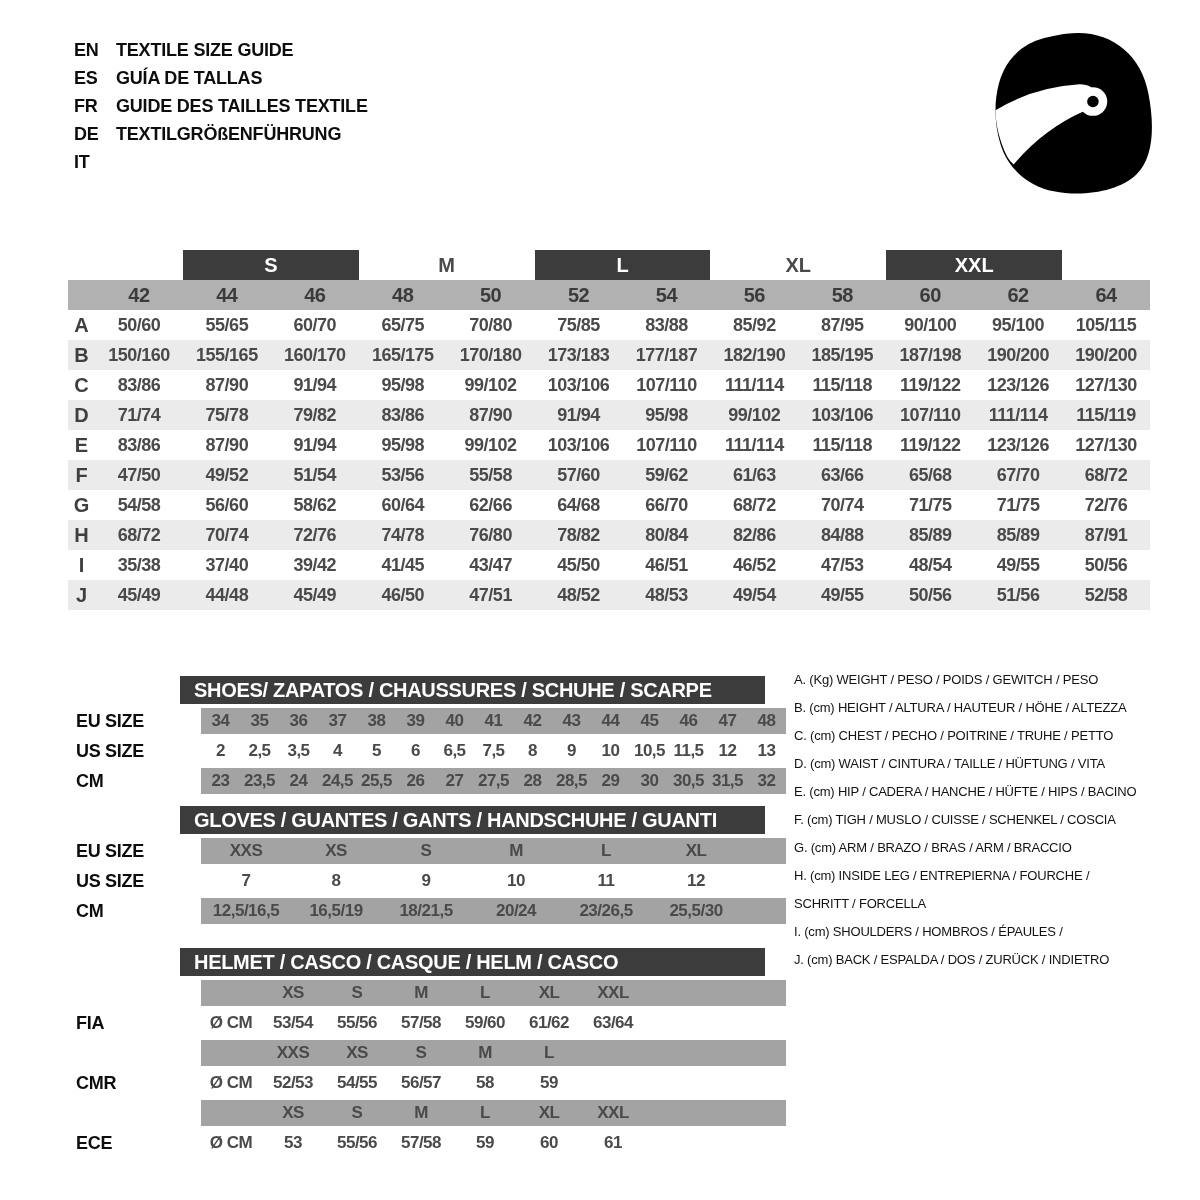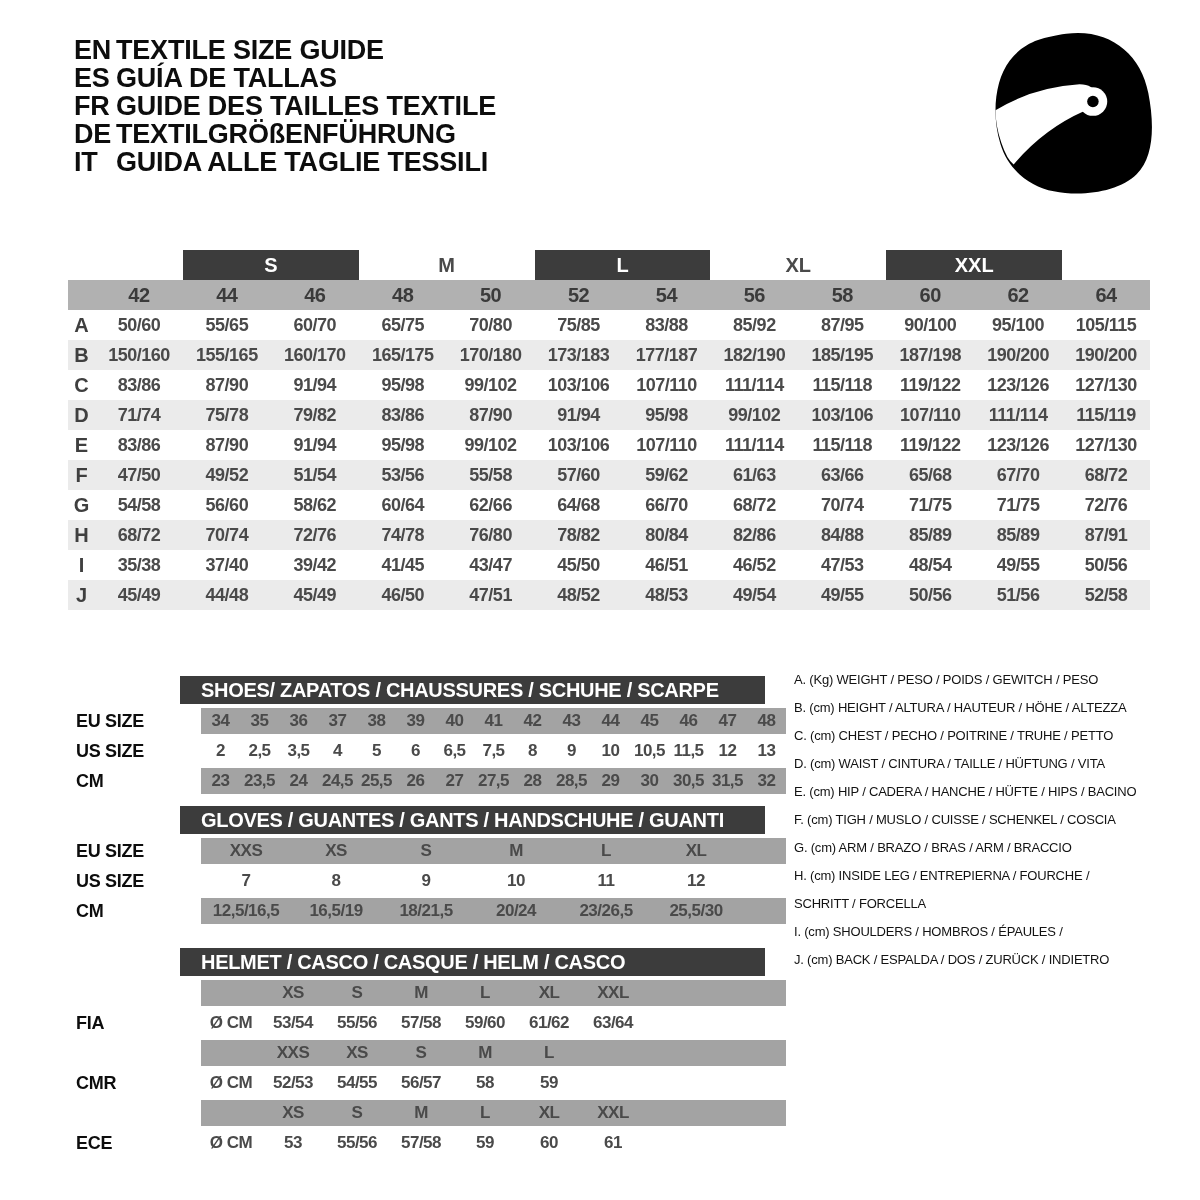--- a/index.html
+++ b/index.html
@@ -4,21 +4,21 @@
 <style>
   html,body { margin:0; padding:0; background:#fff; }
   .page {
     position:relative; width:1200px; height:1200px; background:#ffffff;
     font-family:"Liberation Sans", sans-serif; overflow:hidden;
   }
 
   
   .lang { position:absolute; left:74px; top:36px; }
   .lang-row { display:flex; height:28px; align-items:center; font-weight:bold;
-              font-size:27px; color:#0d0d0d; letter-spacing:-0.2px; }
+              font-size:18px; color:#0d0d0d; letter-spacing:-0.2px; }
   .lang-code { width:42px; flex:0 0 42px; }
 
   
   .helmet-wrap { position:absolute; left:984px; top:28px; }
 
   
   .sizetable { position:absolute; left:68px; top:250px; width:1082px; }
   .group-row { position:relative; height:30px; }
   .group-box, .group-label {
     position:absolute; top:0; height:30px; display:flex; align-items:center;
@@ -34,21 +34,21 @@
   .mrow { display:grid; grid-template-columns:27px repeat(12,1fr); height:30px; align-items:center; }
   .mrow.striped { background:#ebebeb; }
   .letter-cell { text-align:center; font-weight:bold; font-size:20px; color:#3f3f3f; }
   .val-cell { text-align:center; font-weight:bold; font-size:18px; color:#4a4a4a; letter-spacing:-0.5px; }
 
   
   .section { position:absolute; left:68px; width:720px; }
   .sec-header {
     margin-left:112px; width:585px; height:28px; background:#3c3c3c; color:#ffffff;
     font-weight:bold; font-size:20px; display:flex; align-items:center;
-    padding-left:21px; box-sizing:border-box; letter-spacing:-0.3px;
+    padding-left:14px; box-sizing:border-box; letter-spacing:-0.3px;
   }
   .sec-row { display:flex; height:26px; margin-top:4px;gap:21px; }
   .sec-label {
     width:112px; flex:0 0 112px; font-weight:bold; font-size:18px; color:#0d0d0d;
     display:flex; align-items:center; padding-left:8px; box-sizing:border-box;
     letter-spacing:-0.3px;
   }
   .sec-table { width:585px; box-sizing:border-box; display:grid; align-items:center; }
   .striped-bg { background:#a3a3a3; }
   .sec-cell { text-align:center; font-weight:bold; font-size:17px; color:#4a4a4a; letter-spacing:-0.5px; }
@@ -78,21 +78,20 @@
       <div class="lang-row">
         <span class="lang-code">FR</span>
         <span class="lang-label">GUIDE DES TAILLES TEXTILE</span>
       </div>
       <div class="lang-row">
         <span class="lang-code">DE</span>
         <span class="lang-label">TEXTILGRÖßENFÜHRUNG</span>
       </div>
       <div class="lang-row">
         <span class="lang-code">IT</span>
-        <span class="lang-label">GUIDA ALLE TAGLIE TESSILI</span>
       </div>
     </div>
 
   <div class="helmet-wrap">
     <svg width="172" height="170" viewBox="0 0 180 178" xmlns="http://www.w3.org/2000/svg">
       <path fill="#000000" d="M 86 6 C 130 0 164 26 172 68 C 179 104 177 136 160 153
                C 141 172 102 177 73 171 C 47 166 25 148 17 121
                C 8 91 11 55 27 34 C 43 14 60 10 86 6 Z"></path>
       <path fill="#ffffff" d="M 12 86 Q 52 62 100 59 Q 115 59 117 70 Q 118 81 105 87
                Q 62 106 31 143 Q 24 138 18 120 Q 12 102 12 86 Z"></path>

